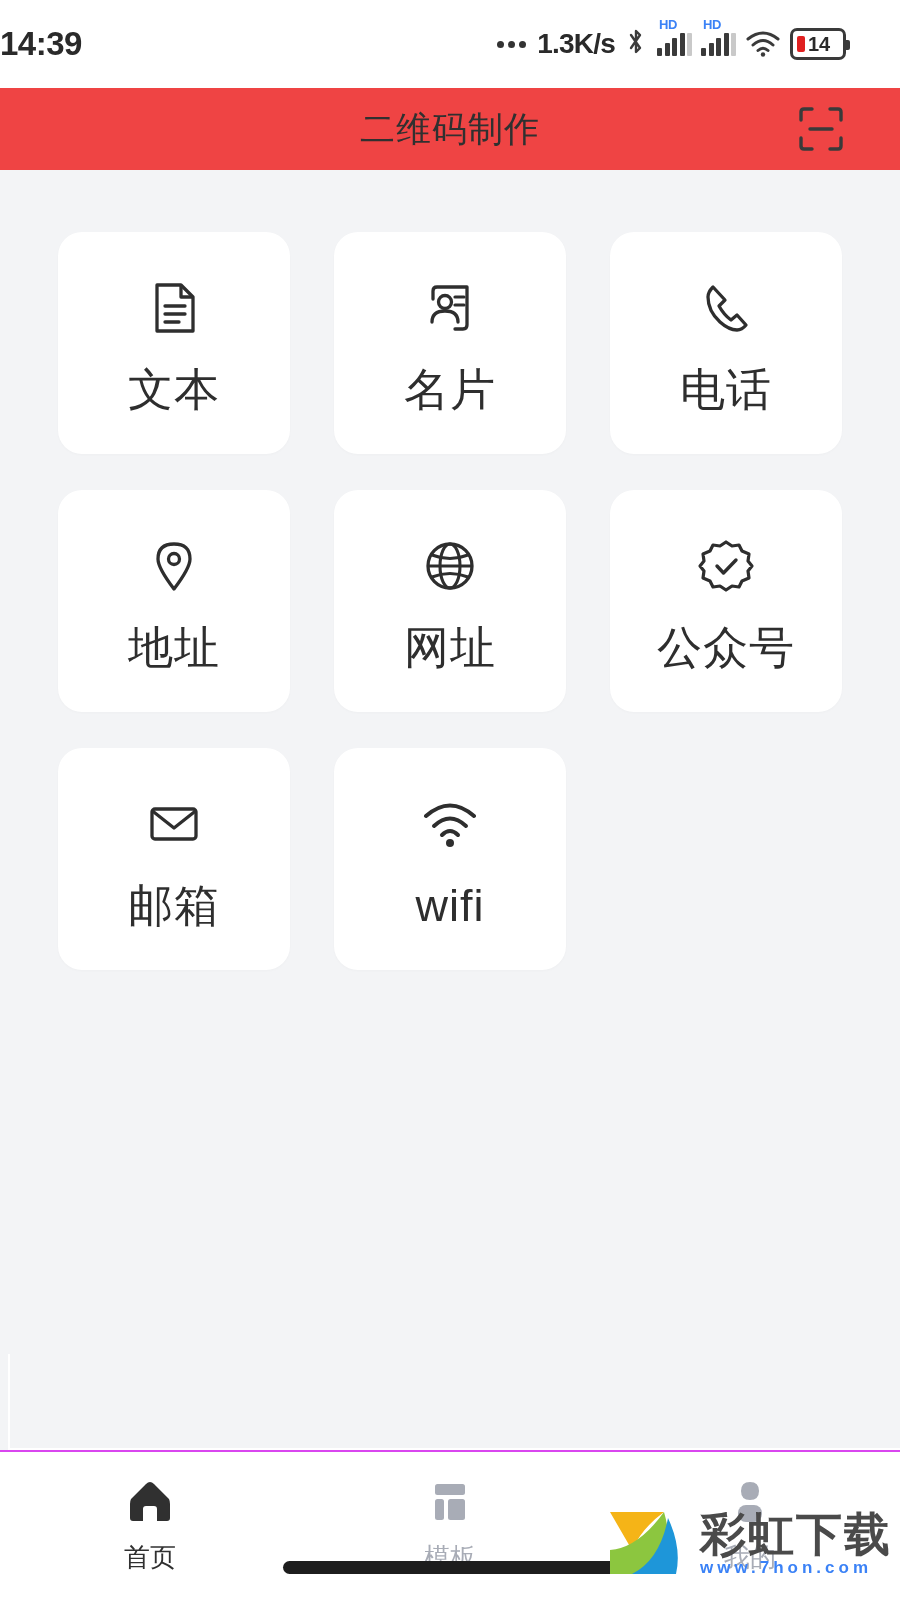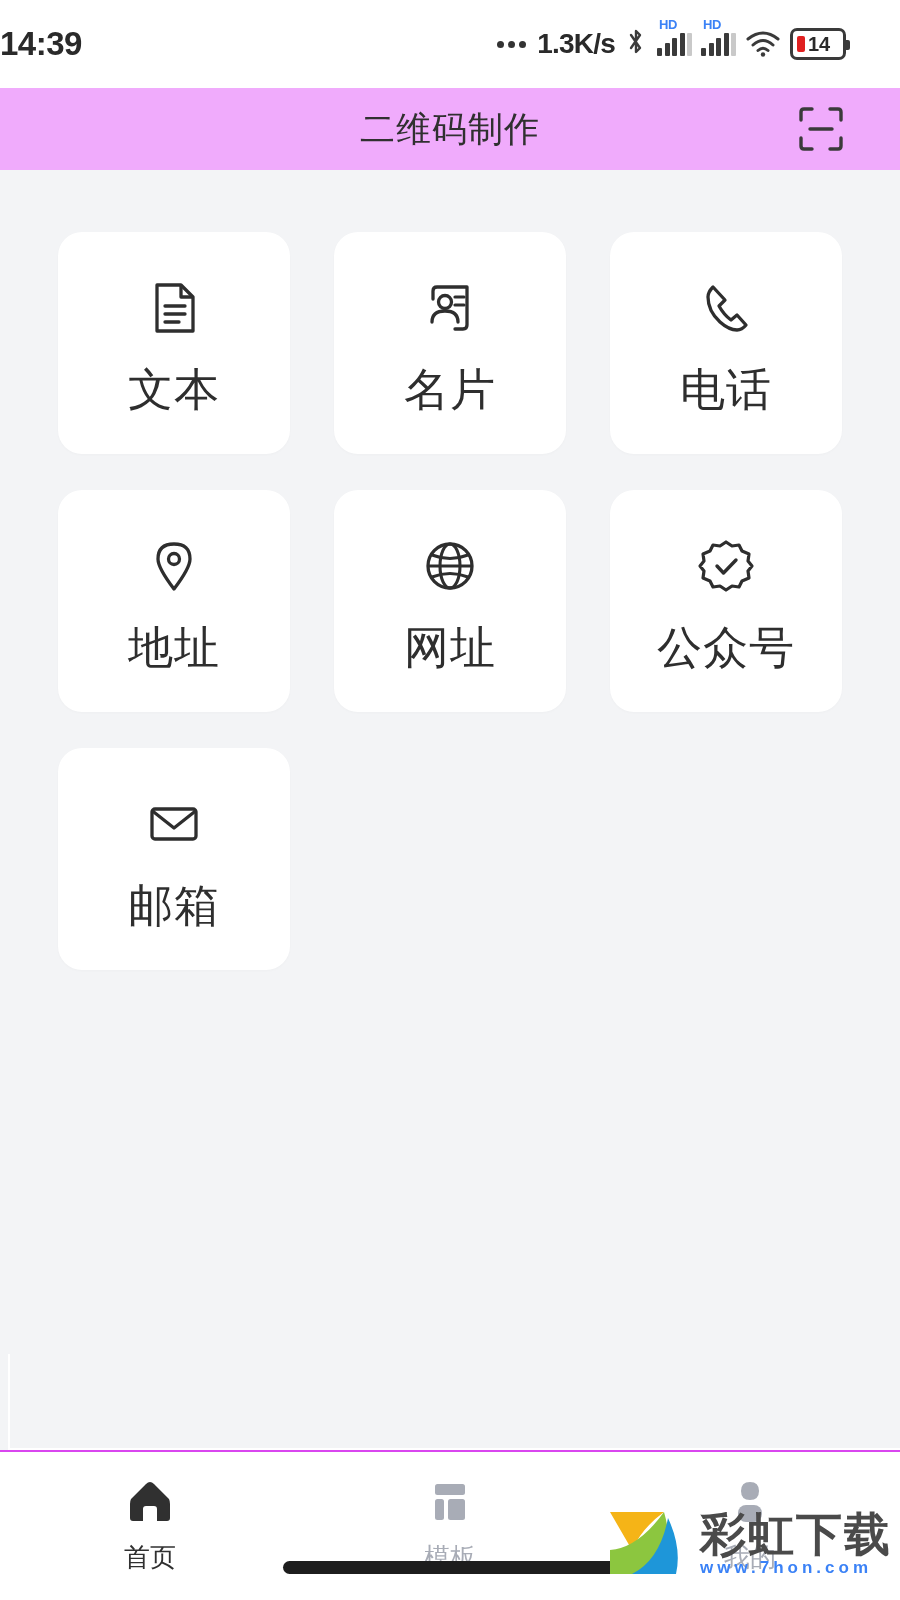--- a/index.html
+++ b/index.html
@@ -106,21 +106,21 @@
   .batt-num {
     font-size: 20px;
     font-weight: bold;
     color: #2a2a2a;
     line-height: 1;
   }
 
   
   .header {
     height: 82px;
-    background: #f0abfc;
+    background: #ef4444;
     display: flex;
     align-items: center;
     justify-content: center;
     position: relative;
     flex: 0 0 auto;
   }
   .header-title {
     font-size: 35px;
     color: #303030;
     letter-spacing: 1px;
@@ -395,20 +395,31 @@
       <div class="card">
         <span class="ico">
           <svg width="62" height="62" viewBox="0 0 62 62">
             <rect x="9" y="16" width="44" height="30" rx="3" fill="none" stroke="#2e2e2e" stroke-width="3.3"></rect>
             <path d="M9.5 18 L31 35 L52.5 18" fill="none" stroke="#2e2e2e" stroke-width="3.3" stroke-linejoin="round" stroke-linecap="round"></path>
           </svg>
         </span>
         <span class="lbl">邮箱</span>
       </div>
 
+      <div class="card">
+        <span class="ico">
+          <svg width="62" height="62" viewBox="0 0 62 62">
+            <path d="M7 23 Q31 2 55 23" fill="none" stroke="#2e2e2e" stroke-width="4" stroke-linecap="round"></path>
+            <path d="M15 33 Q31 18 47 33" fill="none" stroke="#2e2e2e" stroke-width="4" stroke-linecap="round"></path>
+            <path d="M23 42 Q31 34 39 42" fill="none" stroke="#2e2e2e" stroke-width="4" stroke-linecap="round"></path>
+            <circle cx="31" cy="50" r="4" fill="#2e2e2e"></circle>
+          </svg>
+        </span>
+        <span class="lbl">wifi</span>
+      </div>
 
       <div class="card placeholder"></div>
 
     </div>
 
     <div class="lower-strip"></div>
   </div>
 
   <div class="tabbar">
 

